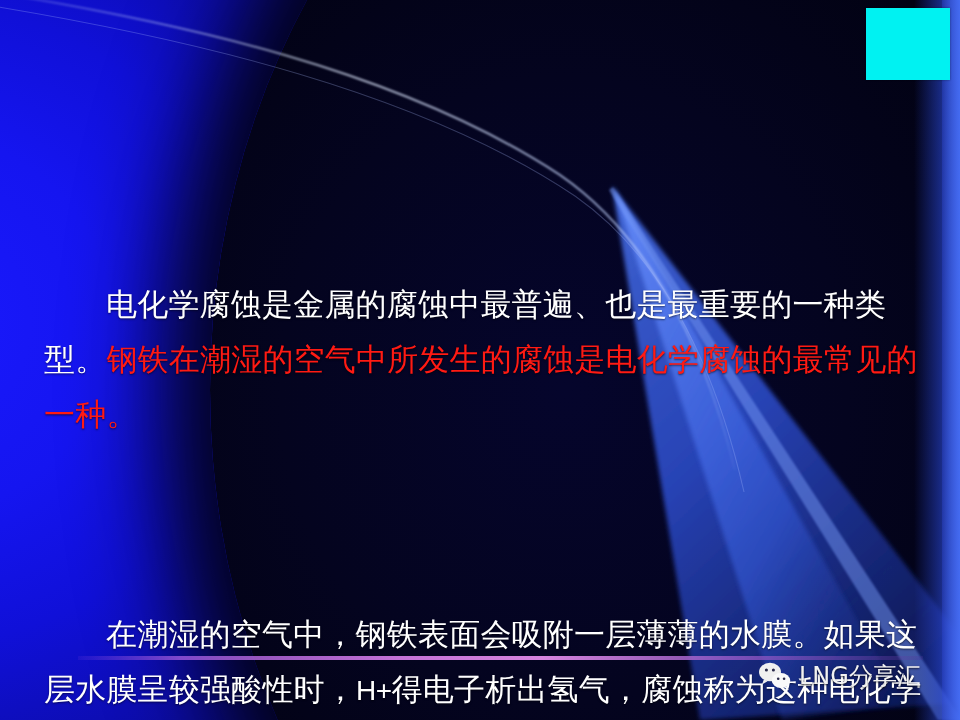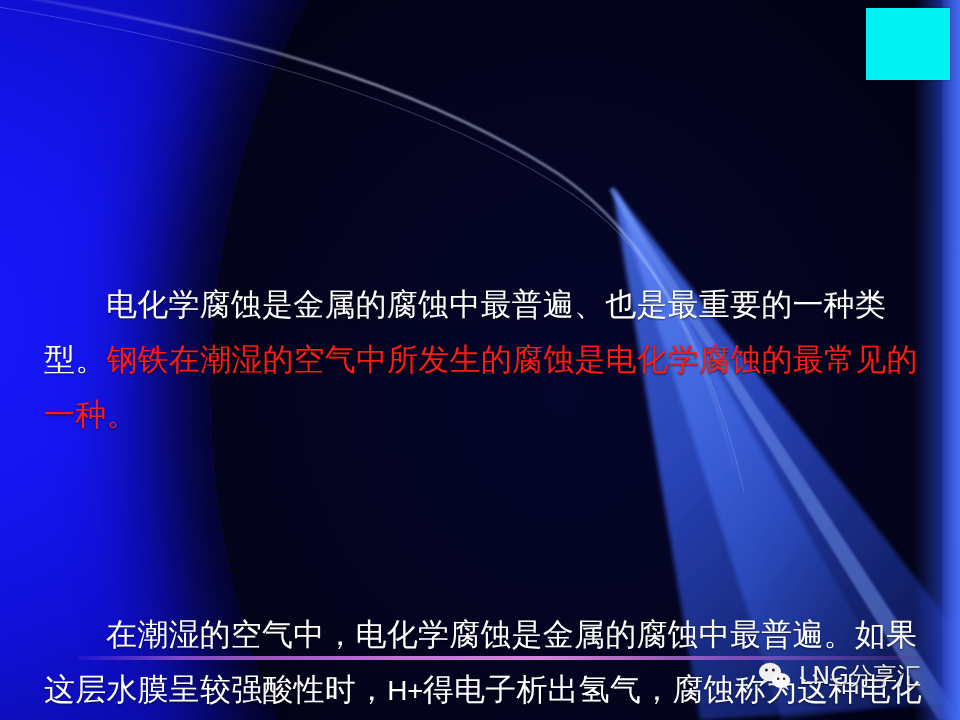--- a/index.html
+++ b/index.html
@@ -138,21 +138,21 @@
   <div class="bg-right-edge"></div>
 
   <div class="cyan-box"></div>
 
   <div class="rule"></div>
 
   <div class="body-text">
 
     <p class="para"><span class="indent"></span><span>电化学腐蚀是金属的腐蚀中最普遍、也是最重要的一种</span><span>类型。</span><span class="red">钢铁在潮湿的空气中所发生的腐蚀是电化学腐蚀的最</span><span class="red">常见的一种。</span></p>
 
-    <p class="para"><span class="indent"></span><span>在潮湿的空气中，电化学腐蚀是金属的腐蚀中最普遍。如</span><span>果这层水膜呈较强酸性时，</span><span class="latin">H+</span><span>得电子析出氢气，腐蚀称为</span><span>这种电化学</span></p>
+    <p class="para"><span class="indent"></span><span>在潮湿的空气中，钢铁表面会吸附一层薄薄的水膜。如</span><span>果这层水膜呈较强酸性时，</span><span class="latin">H+</span><span>得电子析出氢气，腐蚀称为</span><span>这种电化学</span></p>
 
   </div>
 
   <div class="watermark">
     <span class="wechat-icon">
       <svg viewBox="0 0 34 30" width="34" height="30">
         <ellipse cx="12" cy="11" rx="11" ry="9.2" fill="#f0f0f0"></ellipse>
         <path d="M 6 18 L 4 23.5 L 9.5 20.2 Z" fill="#f0f0f0"></path>
         <circle cx="8.4" cy="9" r="1.55" fill="#2a2a4a"></circle>
         <circle cx="15.4" cy="9" r="1.55" fill="#2a2a4a"></circle>

